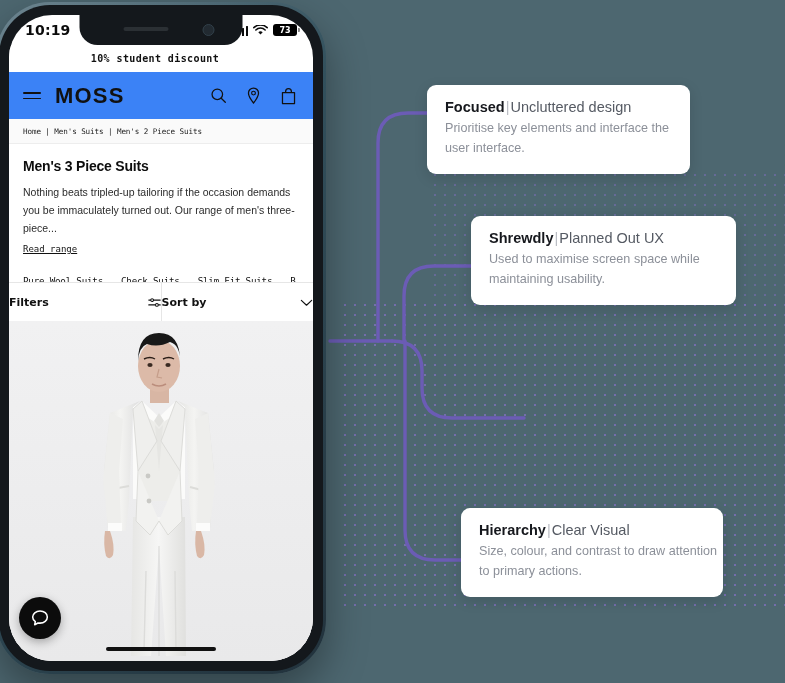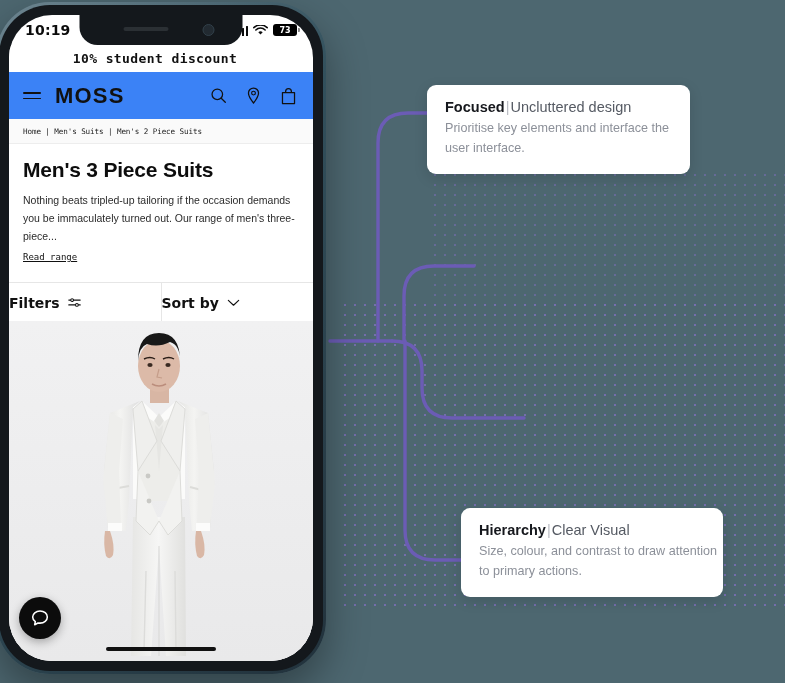--- a/index.html
+++ b/index.html
@@ -165,21 +165,21 @@
 
   
   #promo {
     position: absolute;
     left: 0; top: 30px;
     width: 292px; height: 27px;
     display: flex;
     align-items: center;
     justify-content: center;
     font-family: "DejaVu Sans Mono", monospace;
-    font-size: 13px;
+    font-size: 10px;
     font-weight: bold;
     letter-spacing: .4px;
     color: #111;
     background: #ffffff;
     border-bottom: 5px solid #0c4a6e;
   }
 
   
   #appbar {
     position: absolute;
@@ -232,21 +232,21 @@
   #content {
     position: absolute;
     left: 0; top: 129px;
     width: 304px;
     padding: 0 14px;
     box-sizing: border-box;
     background: #fff;
   }
   #cat-title {
     margin: 14px 0 9px 0;
-    font-size: 21px;
+    font-size: 14px;
     font-weight: bold;
     color: #0d0d0d;
     letter-spacing: -.2px;
   }
   #cat-desc {
     margin: 0;
     font-size: 10.5px;
     line-height: 1.72;
     color: #2b2b2b;
   }
@@ -284,23 +284,23 @@
     width: 304px; height: 39px;
     display: flex;
     border-top: 1px solid #e6e6e6;
     border-bottom: 1px solid #e6e6e6;
     background: #fff;
   }
   .fb-cell {
     flex: 1;
     display: flex;
     align-items: center;
-    justify-content: flex-start;
+    justify-content: space-between;
     gap: 8px;
-    font-size: 14px;
+    font-size: 11px;
     font-weight: bold;
     color: #111;
     cursor: pointer;
     font-family: "DejaVu Sans", sans-serif;
   }
   .fb-cell + .fb-cell { border-left: 1px solid #e6e6e6; }
 
   
   #product {
     position: absolute;
@@ -561,20 +561,26 @@
     </div>
   </div>
 
   <div class="card" id="card1">
     <div class="card-title">
       <b>Focused</b><span class="sep">|</span><span>Uncluttered design</span>
     </div>
     <div class="card-body">Prioritise key elements and interface the user interface.</div>
   </div>
 
+  <div class="card" id="card2">
+    <div class="card-title">
+      <b>Shrewdly</b><span class="sep">|</span><span>Planned Out UX</span>
+    </div>
+    <div class="card-body">Used to maximise screen space while maintaining usability.</div>
+  </div>
 
 
   <div class="card" id="card4">
     <div class="card-title">
       <b>Hierarchy</b><span class="sep">|</span><span>Clear Visual</span>
     </div>
     <div class="card-body">Size, colour, and contrast to draw attention to primary actions.</div>
   </div>
 
 </div>

